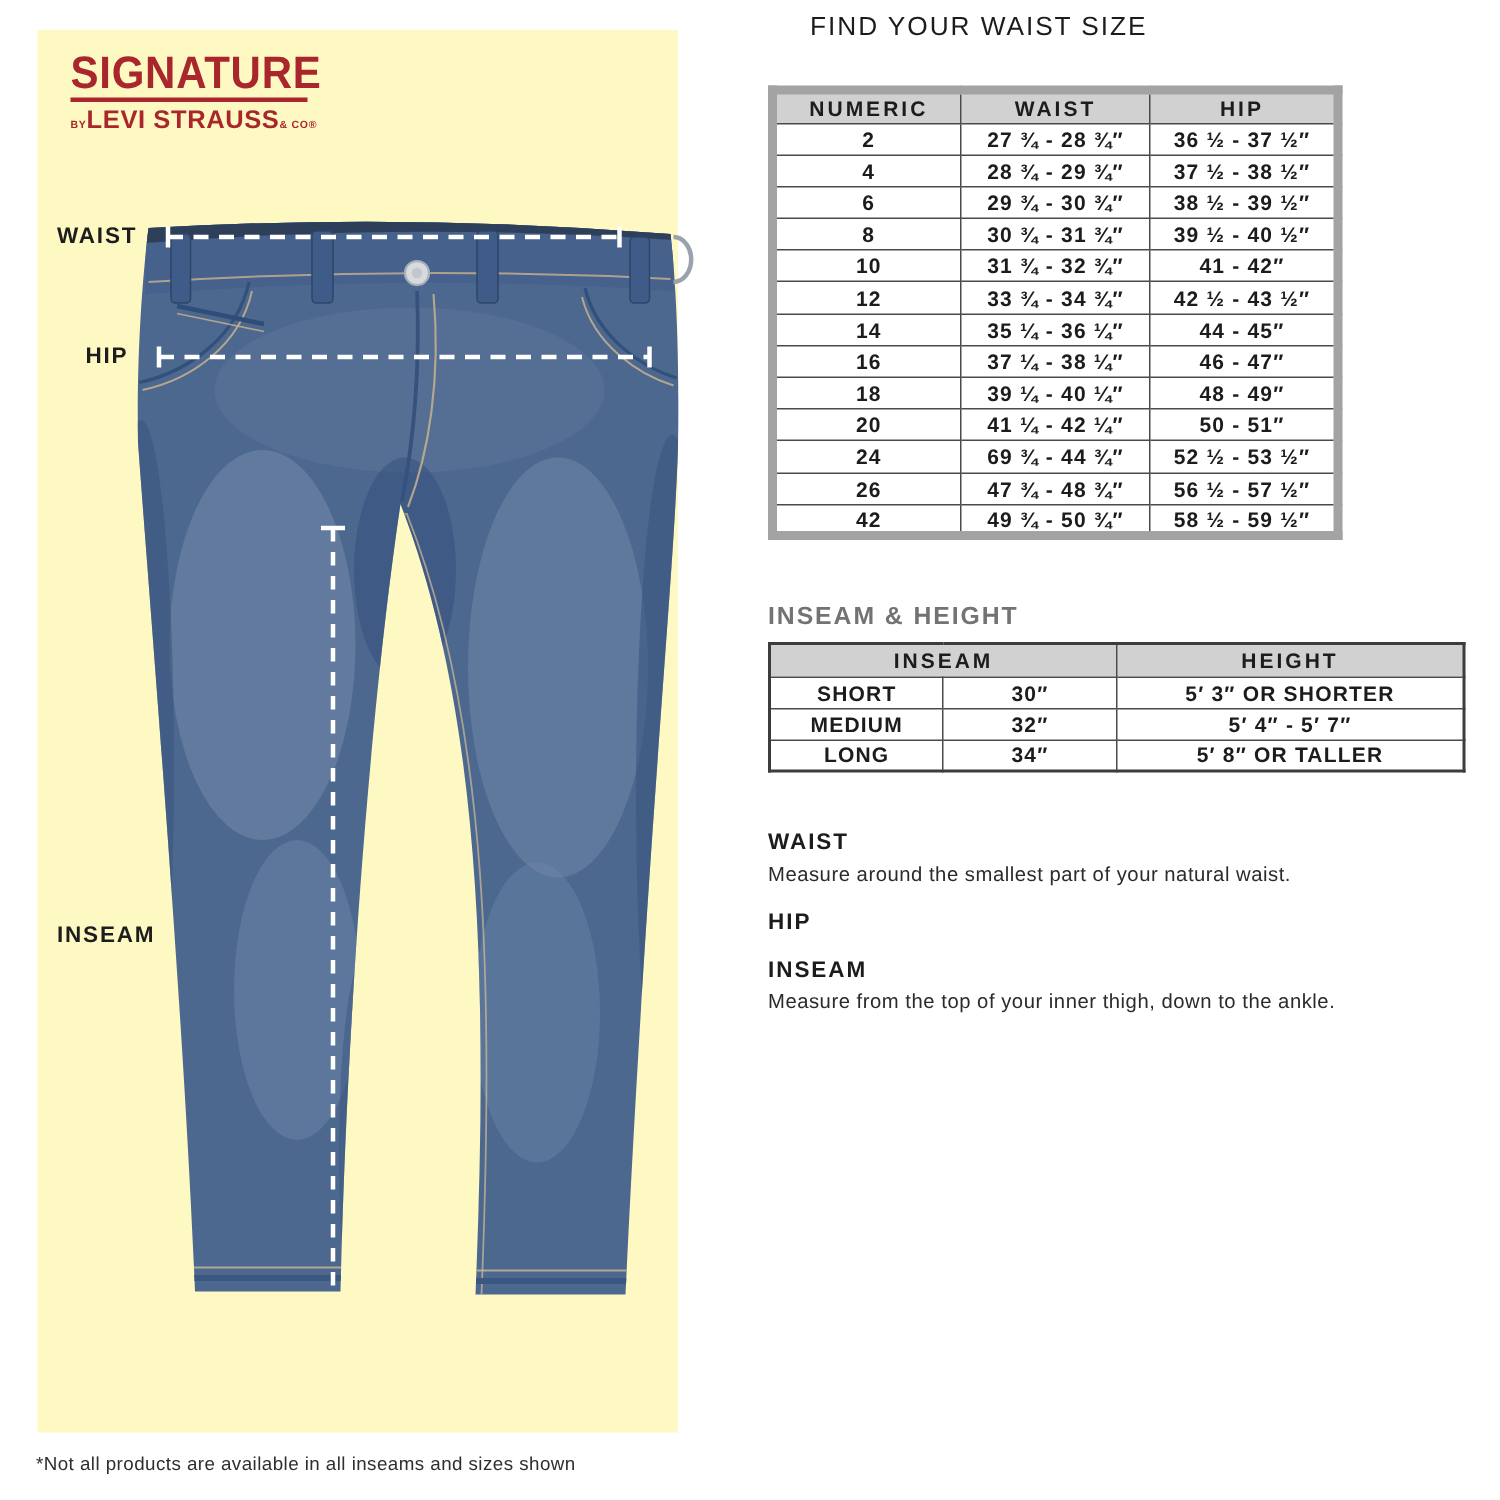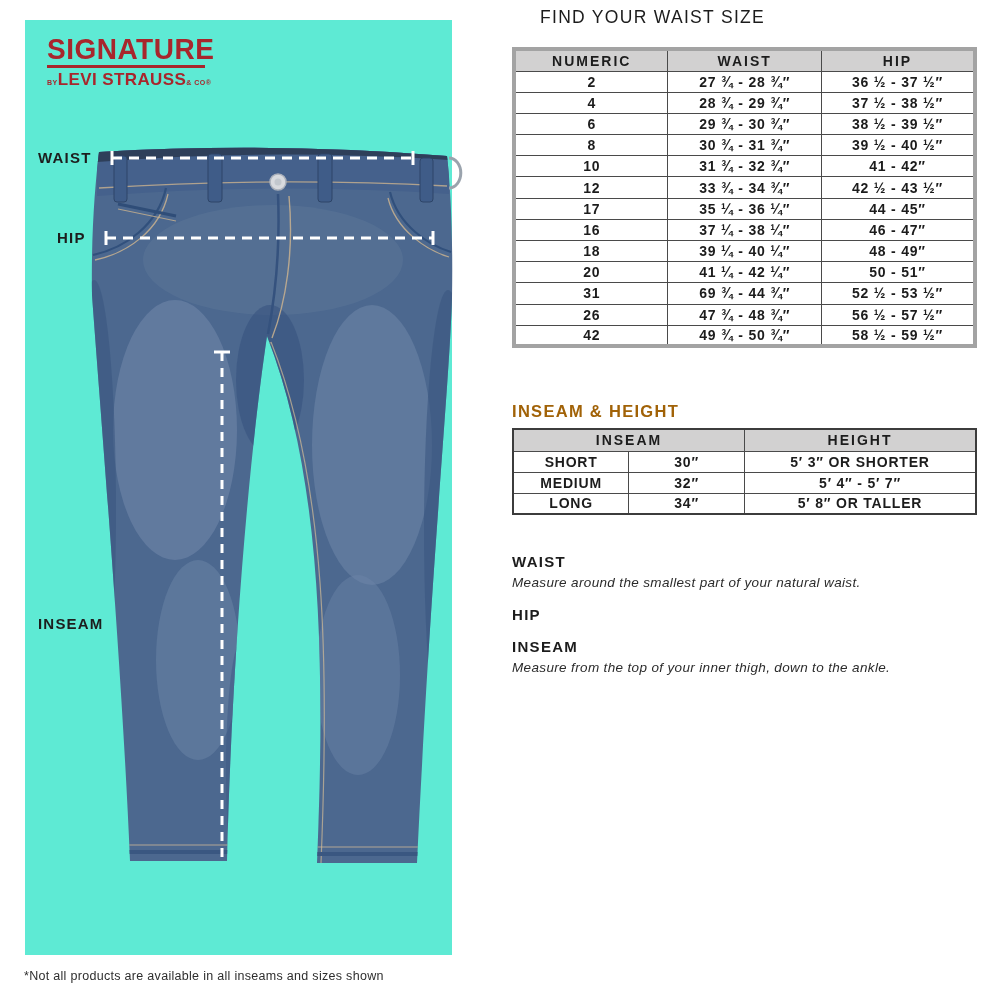--- a/index.html
+++ b/index.html
@@ -2,21 +2,21 @@
 <html><head>
 <meta charset="utf-8">
 <style>
   * { margin:0; padding:0; box-sizing:border-box; }
   html,body { width:1000px; height:1000px; background:#ffffff;
     font-family:"Liberation Sans", sans-serif; color:#1e1e1e; overflow:hidden; }
   body { position:relative; }
 
   
   .panel { position:absolute; left:25px; top:20px; width:427px; height:935px;
-    background:#5eead4; }
+    background:#fef9c3; }
 
   .logo { position:absolute; left:22px; top:14px; color:#a8262c; }
   .logo-main { font-size:28px; font-weight:bold; letter-spacing:.5px;
     transform:scaleY(1.08); transform-origin:top left; line-height:1; }
   .logo-rule { height:3px; background:#a8262c; width:158px; margin:3px 0 3px; }
   .logo-sub { font-size:17px; font-weight:bold; letter-spacing:.4px; line-height:1;
     white-space:nowrap; }
   .logo-tiny { font-size:7px; font-weight:bold; letter-spacing:.5px; }
 
   .m-label { position:absolute; font-weight:bold; font-size:15px;
@@ -27,43 +27,43 @@
 
   .jeans-svg { position:absolute; left:55px; top:110px; }
   .measure-svg { position:absolute; left:0; top:0; pointer-events:none; }
 
   
   .title-block { position:absolute; left:540px; top:8px; width:466px;
     font-size:17.5px; font-weight:normal; letter-spacing:1.3px; line-height:19px;
     color:#1c1c1c; }
 
   table { border-collapse:collapse; table-layout:fixed; background:#ffffff; }
-  .size-table { position:absolute; left:512px; top:47px; width:465px;
-    border:4px solid #a3a3a3; }
+  .size-table { position:absolute; left:512px; top:57px; width:383px;
+    border:6px solid #a3a3a3; }
   .size-table th, .size-table td { border:1px solid #4a4a4a; text-align:center;
     vertical-align:middle; }
   .size-table th { background:#d2d1d1; font-size:14px; font-weight:bold;
     letter-spacing:2px; height:22px; color:#1c1c1c; }
   .size-table td { font-size:14px; font-weight:bold; letter-spacing:.8px;
     height:21px; color:#1c1c1c; }
 
   .waist-table td { height:21.2px; }
 
   .section-title { position:absolute; left:512px; top:402px; font-size:16.5px;
-    font-weight:bold; letter-spacing:1.3px; color:#a16207; }
+    font-weight:bold; letter-spacing:1.3px; color:#737373; }
 
   .inseam-table { position:absolute; left:512px; top:428px; width:465px;
     border:2px solid #3c3c3c; }
 
   .defs { position:absolute; left:512px; top:553px; width:466px; }
   .def { margin-bottom:15px; }
   .def h3 { font-size:15px; font-weight:bold; letter-spacing:1.3px;
     margin-bottom:4px; color:#1c1c1c; }
   .def p { font-size:13.5px; letter-spacing:.35px; line-height:17px;
-    color:#2b2b2b;font-style:italic; }
+    color:#2b2b2b; }
 
   .footnote { position:absolute; left:24px; top:969px; font-size:12.5px;
     letter-spacing:.3px; color:#2e2e2e;text-align:center; }
 </style>
 </head>
 <body>
 
 <div class="panel">
 
   <div class="logo">
@@ -206,41 +206,41 @@
         <td>10</td>
         <td>31 ¾ - 32 ¾″</td>
         <td>41 - 42″</td>
       </tr>
       <tr>
         <td>12</td>
         <td>33 ¾ - 34 ¾″</td>
         <td>42 ½ - 43 ½″</td>
       </tr>
       <tr>
-        <td>17</td>
+        <td>14</td>
         <td>35 ¼ - 36 ¼″</td>
         <td>44 - 45″</td>
       </tr>
       <tr>
         <td>16</td>
         <td>37 ¼ - 38 ¼″</td>
         <td>46 - 47″</td>
       </tr>
       <tr>
         <td>18</td>
         <td>39 ¼ - 40 ¼″</td>
         <td>48 - 49″</td>
       </tr>
       <tr>
         <td>20</td>
         <td>41 ¼ - 42 ¼″</td>
         <td>50 - 51″</td>
       </tr>
       <tr>
-        <td>31</td>
+        <td>24</td>
         <td>69 ¾ - 44 ¾″</td>
         <td>52 ½ - 53 ½″</td>
       </tr>
       <tr>
         <td>26</td>
         <td>47 ¾ - 48 ¾″</td>
         <td>56 ½ - 57 ½″</td>
       </tr>
       <tr>
         <td>42</td>

